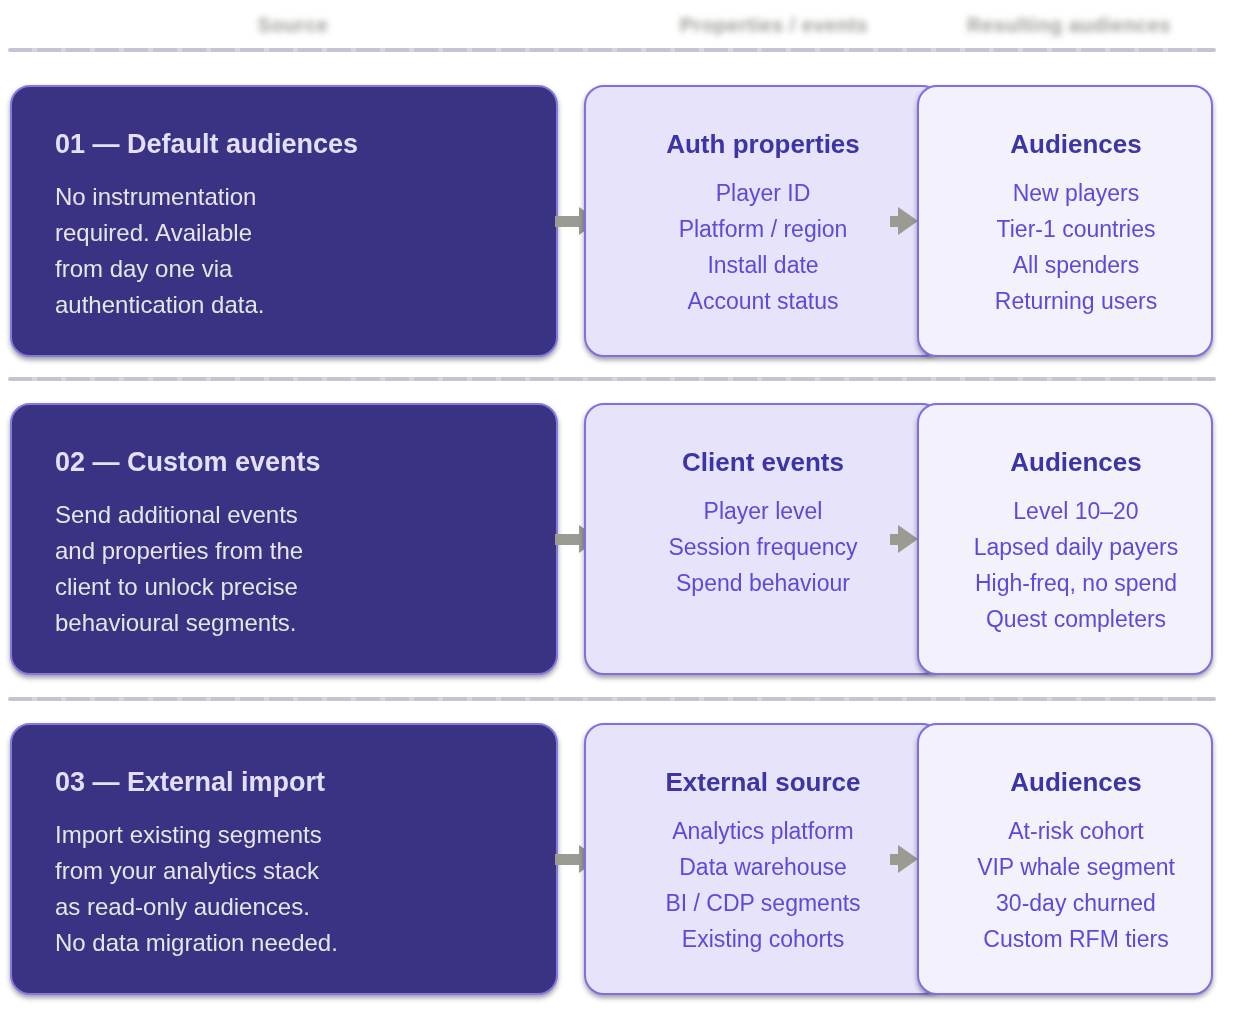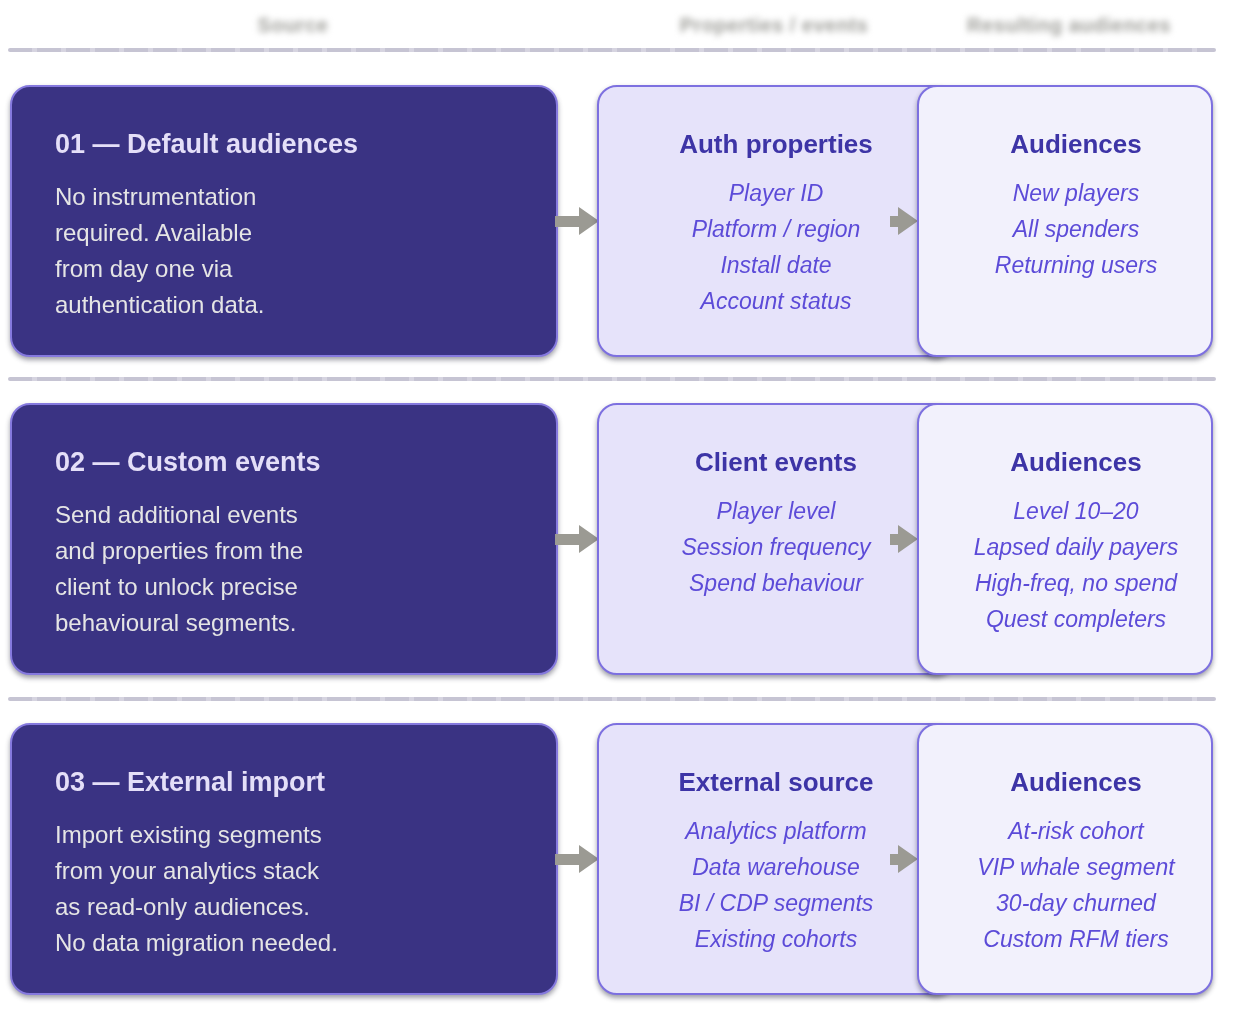--- a/index.html
+++ b/index.html
@@ -51,28 +51,28 @@
     margin-top:18px;
     color:#e5e5e5;font-size:24px;line-height:36px;
     white-space:pre-line;
   }
   .card-light{
     background:#e6e3fa;
     border:2px solid #7d70e0;
     text-align:center;
     padding:40px 10px 0 10px;
   }
-  .card-mid{left:597px;width:358px;}
+  .card-mid{left:584px;width:358px;}
   .card-right{left:917px;width:296px;background:#f2f1fc;padding-left:32px;}
   .card-light .card-title{
     color:#3d34a6;font-size:26px;font-weight:700;line-height:34px;
   }
   .card-light .card-items{margin-top:14px;}
   .card-light .card-item{
-    color:#5c4bd8;font-size:23px;line-height:36px;font-style:italic;
+    color:#5c4bd8;font-size:23px;line-height:36px;
   }
 
   
   .arrow{
     position:absolute;top:50%;transform:translateY(-50%);
     display:flex;align-items:center;
   }
   .arrow-shaft{height:11px;background:#9b9a93;}
   .arrow-head{
     width:0;height:0;
@@ -120,20 +120,21 @@
       </div>
     </div>
     <div class="arrow arrow-mr">
       <div class="arrow-shaft"></div>
       <div class="arrow-head"></div>
     </div>
     <div class="card card-light card-right">
       <div class="card-title">Audiences</div>
       <div class="card-items">
         <div class="card-item">New players</div>
+        <div class="card-item">Tier-1 countries</div>
         <div class="card-item">All spenders</div>
         <div class="card-item">Returning users</div>
       </div>
     </div>
   </div>
 
   <div class="row" style="top:403px;">
     <div class="card card-dark">
       <div class="card-title">02 — Custom events</div>
       <div class="card-desc">Send additional events

